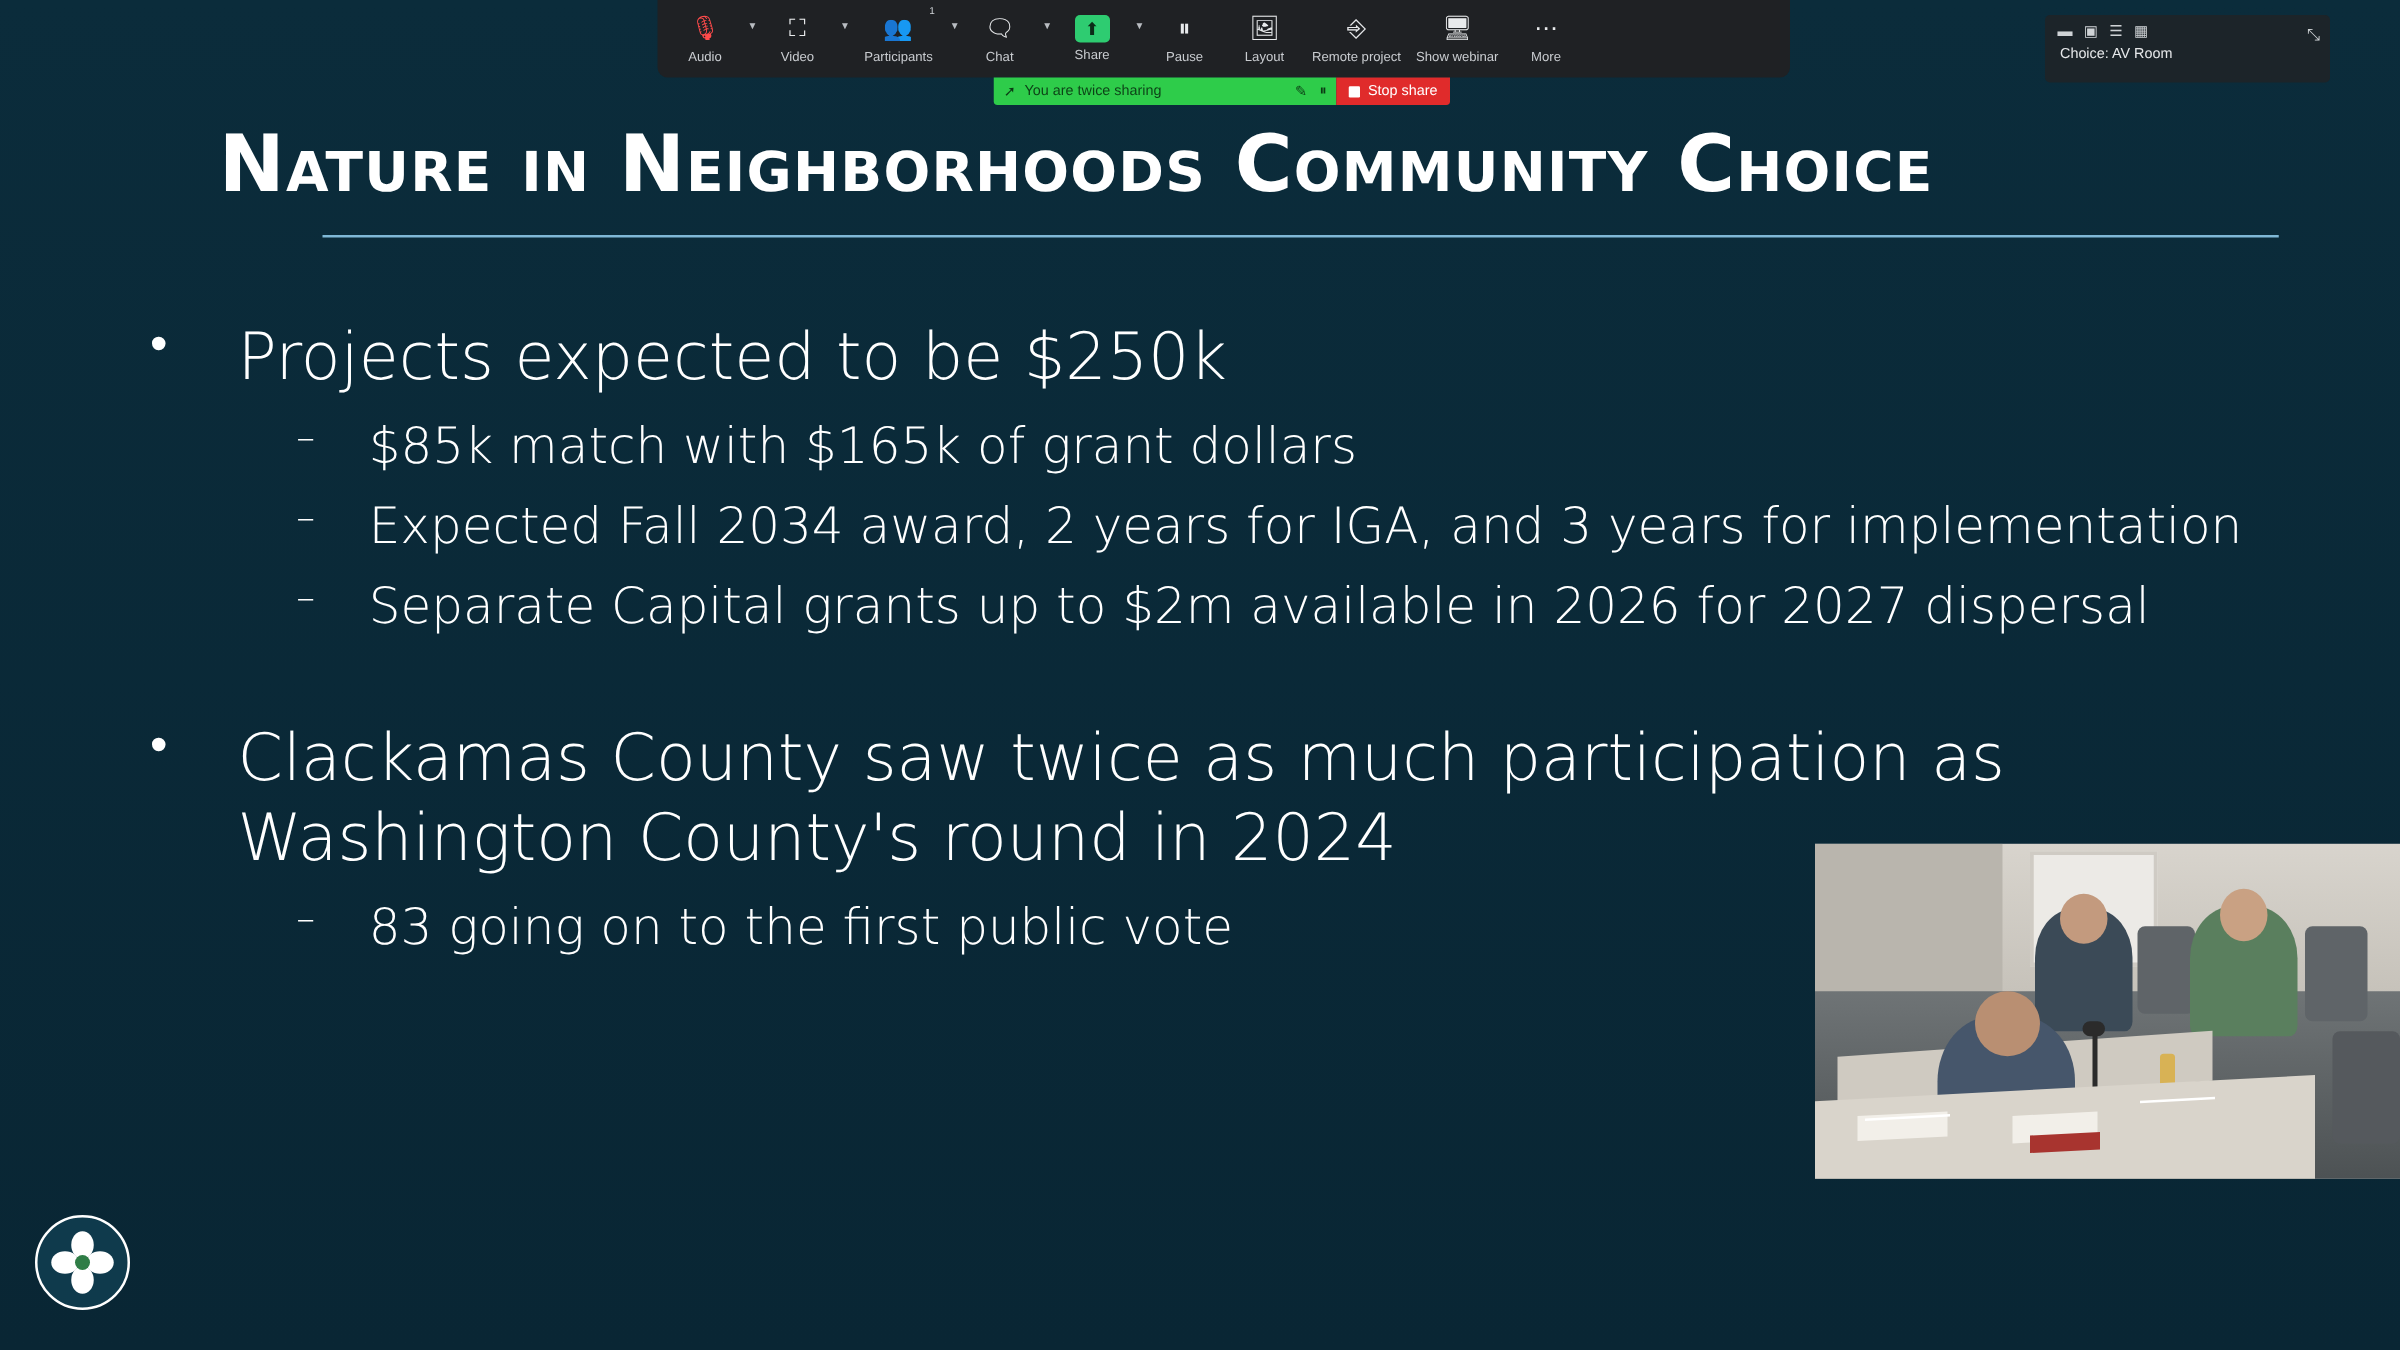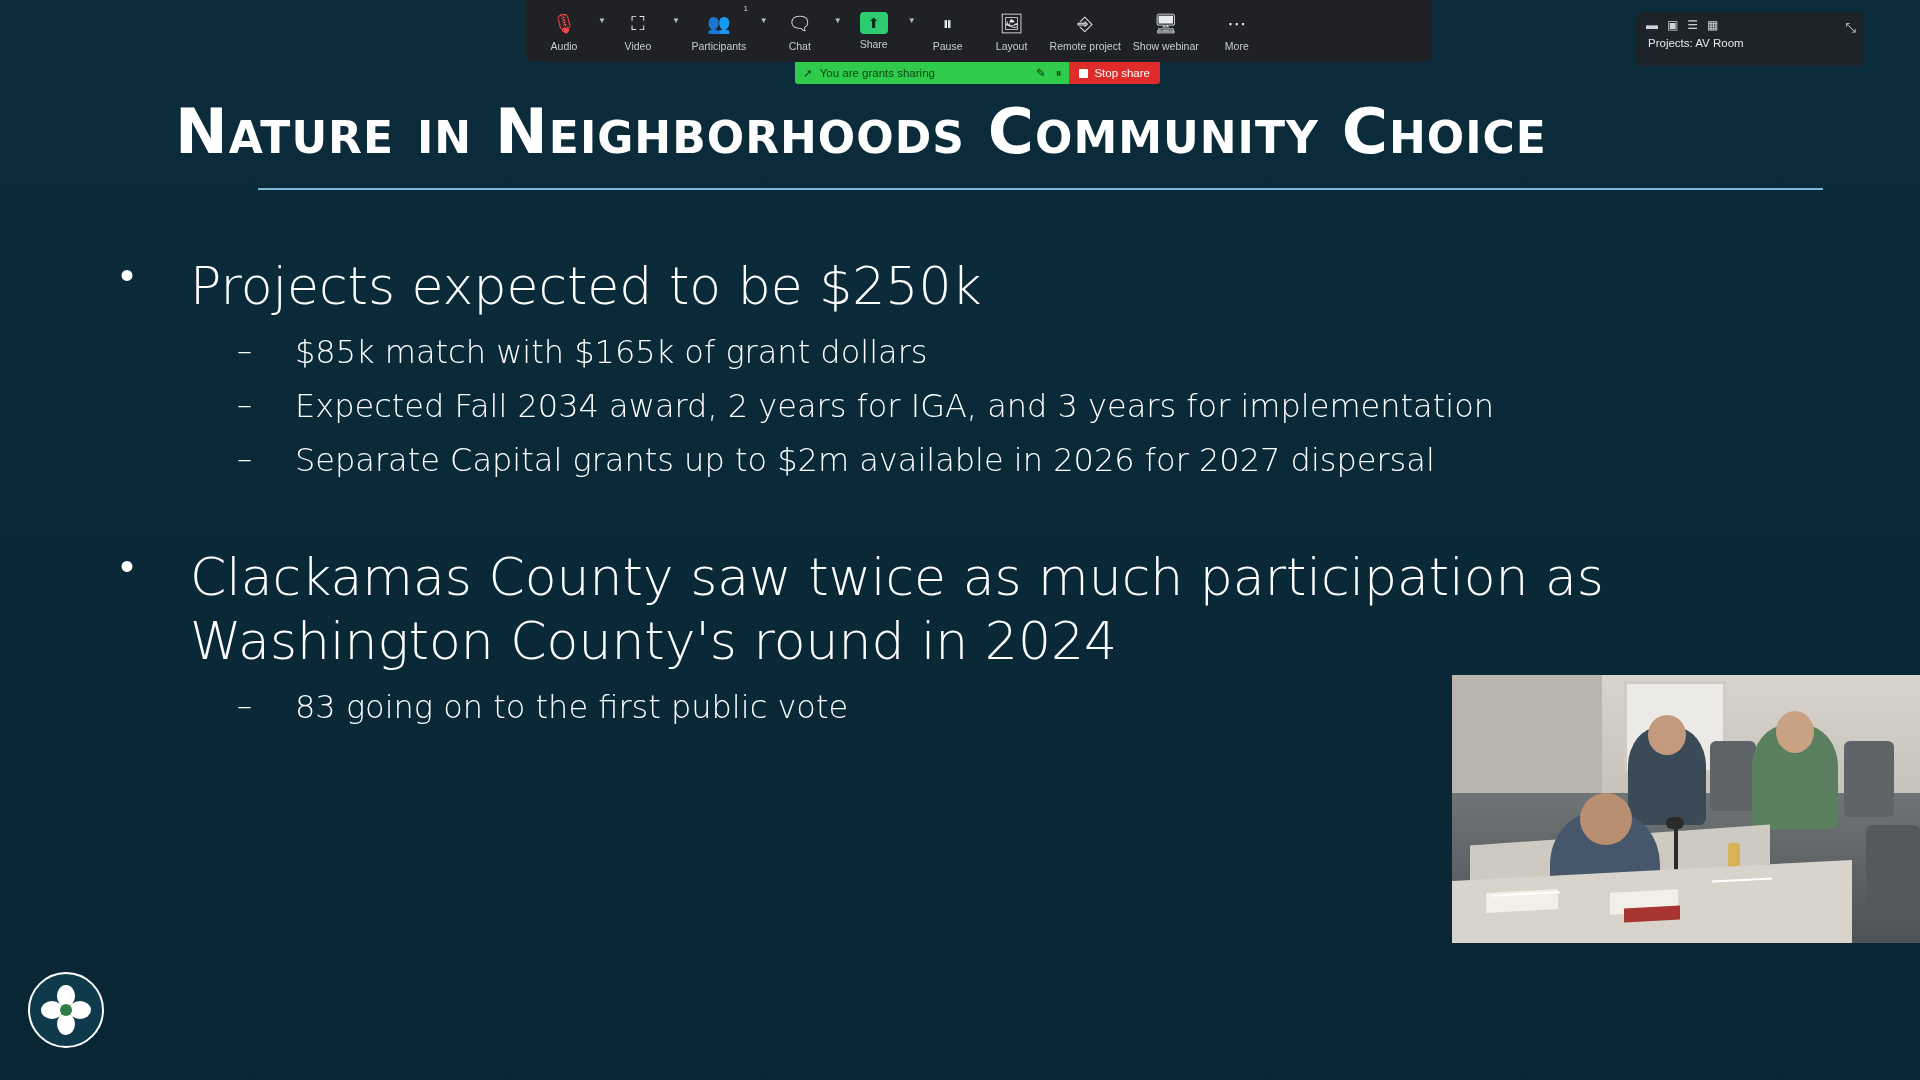--- a/index.html
+++ b/index.html
@@ -71,21 +71,21 @@
     position: absolute;
     left: 10px;
     top: -4px;
     font-size: 40px;
     color: #ffffff;
   }
 
   .bullet-l2 {
     position: relative;
     color: #ffffff;
-    font-size: 32px;
+    font-size: 40px;
     font-weight: 300;
     line-height: 1.25;
     padding-left: 185px;
     margin-top: 14px;
     font-family: "DejaVu Sans", sans-serif;
   }
   .bullet-l2::before {
     content: "\2013";
     position: absolute;
     left: 127px;
@@ -421,41 +421,41 @@
 
   <div class="zi">
     <span class="glyph">⋯</span>
     <span class="zlabel">More</span>
   </div>
 </div>
 
 <div class="share-bar">
   <div class="share-status">
     <span>➚</span>
-    <span class="txt">You are grants sharing</span>
+    <span class="txt">You are twice sharing</span>
   </div>
   <div class="share-icons">
     <span>✎</span>
     <span>⏸</span>
   </div>
   <div class="stop-share">
     <span class="stop-square"></span>
     <span>Stop share</span>
   </div>
 </div>
 
 <div class="speaker-panel">
   <div class="sp-controls">
     <span class="ic">▬</span>
     <span class="ic">▣</span>
     <span class="ic">☰</span>
     <span class="ic">▦</span>
   </div>
   <span class="sp-expand">⤡</span>
-  <div class="sp-talking">Projects: AV Room</div>
+  <div class="sp-talking">Choice: AV Room</div>
 </div>
 
 <div class="video-thumb">
   <div class="vt-wall"></div>
   <div class="vt-wall2"></div>
   <div class="vt-window"></div>
   <div class="vt-floor"></div>
   <div class="chair c1"></div>
   <div class="chair c2"></div>
   <div class="person p1"></div>

